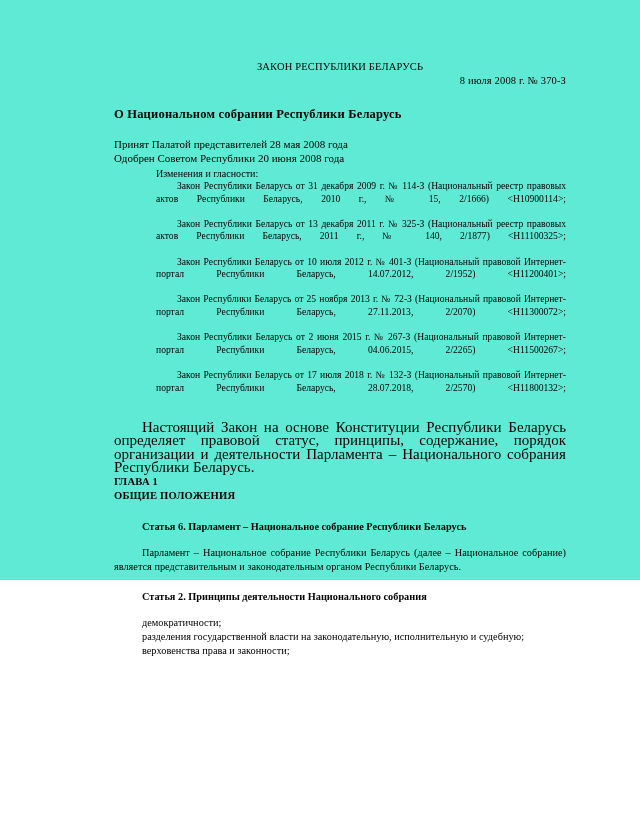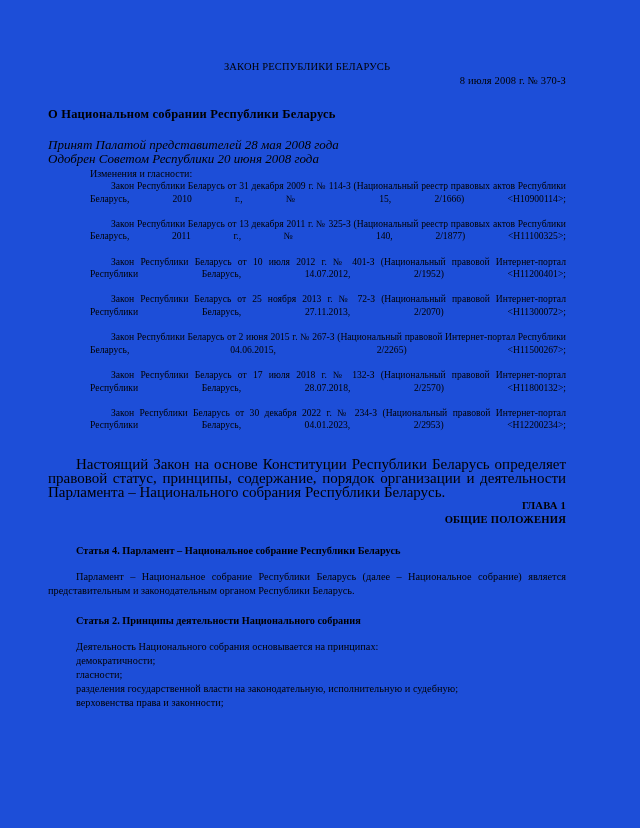--- a/index.html
+++ b/index.html
@@ -10,46 +10,45 @@
   body {
     width: 640px;
     height: 828px;
     font-family: "Liberation Serif", "DejaVu Serif", serif;
     color: #000000;
     -webkit-font-smoothing: none;
   }
   .page {
     position: relative;
     width: 640px;
-    height: 828px;
+    height: 580px;
     box-sizing: border-box;
-    padding: 60px 74px 0 48px;
-    background: #1d4ed8;
+    padding: 60px 74px 0 114px;
+    background: #5eead4;
   }
   .doc-header {
     text-align: center;
     font-size: 10.5px;
     line-height: 13.5px;
     letter-spacing: 0.15px;
   }
   .doc-header .line2 {
     display: block;
     text-align: right;
   }
   .doc-title {
     margin-top: 19px;
     font-size: 12.5px;
     font-weight: bold;
     line-height: 16px;
     letter-spacing: 0.2px;
   }
   .approval {
     margin-top: 16px;
-    font-style: italic;
-    font-size: 13px;
+    font-size: 11px;
     line-height: 13.5px;
   }
   .approval div {
     white-space: nowrap;
   }
   .amend-head {
     margin-top: 2px;
     padding-left: 42px;
     font-size: 10px;
     line-height: 13px;
@@ -72,21 +71,21 @@
     width: 100%;
   }
   .body-para {
     margin-top: 14px;
     font-size: 15px;
     line-height: 13.6px;
     text-align: justify;
     text-indent: 28px;
   }
   .chapter {
-    text-align: right;
+    text-align: left;
     font-size: 10.6px;
     font-weight: bold;
     line-height: 14px;
     letter-spacing: 0.2px;
   }
   .chapter-num {
     margin-top: 0px;
   }
   .article-head {
     margin-top: 17px;
@@ -143,34 +142,31 @@
 
   <div class="amend-head">Изменения и гласности:</div>
 
   <div class="amend-list">
     <p class="amend-item">Закон Республики Беларусь от 31 декабря 2009 г. № 114-З (Национальный реестр правовых актов Республики Беларусь, 2010 г., № 15, 2/1666) &lt;H10900114&gt;;</p>
     <p class="amend-item">Закон Республики Беларусь от 13 декабря 2011 г. № 325-З (Национальный реестр правовых актов Республики Беларусь, 2011 г., № 140, 2/1877) &lt;H11100325&gt;;</p>
     <p class="amend-item">Закон Республики Беларусь от 10 июля 2012 г. № 401-З (Национальный правовой Интернет-портал Республики Беларусь, 14.07.2012, 2/1952) &lt;H11200401&gt;;</p>
     <p class="amend-item">Закон Республики Беларусь от 25 ноября 2013 г. № 72-З (Национальный правовой Интернет-портал Республики Беларусь, 27.11.2013, 2/2070) &lt;H11300072&gt;;</p>
     <p class="amend-item">Закон Республики Беларусь от 2 июня 2015 г. № 267-З (Национальный правовой Интернет-портал Республики Беларусь, 04.06.2015, 2/2265) &lt;H11500267&gt;;</p>
     <p class="amend-item">Закон Республики Беларусь от 17 июля 2018 г. № 132-З (Национальный правовой Интернет-портал Республики Беларусь, 28.07.2018, 2/2570) &lt;H11800132&gt;;</p>
-    <p class="amend-item">Закон Республики Беларусь от 30 декабря 2022 г. № 234-З (Национальный правовой Интернет-портал Республики Беларусь, 04.01.2023, 2/2953) &lt;H12200234&gt;;</p>
   </div>
 
   <div class="body-para">Настоящий Закон на основе Конституции Республики Беларусь определяет правовой статус, принципы, содержание, порядок организации и деятельности Парламента – Национального собрания Республики Беларусь.</div>
 
   <div class="chapter chapter-num">ГЛАВА 1</div>
   <div class="chapter">ОБЩИЕ ПОЛОЖЕНИЯ</div>
 
-  <div class="article-head">Статья 4. Парламент – Национальное собрание Республики Беларусь</div>
+  <div class="article-head">Статья 6. Парламент – Национальное собрание Республики Беларусь</div>
   <div class="art-para">Парламент – Национальное собрание Республики Беларусь (далее – Национальное собрание) является представительным и законодательным органом Республики Беларусь.</div>
 
   <div class="article-head">Статья 2. Принципы деятельности Национального собрания</div>
 
   <div class="principles">
-    <div class="lead">Деятельность Национального собрания основывается на принципах:</div>
     <div class="pitem">демократичности;</div>
-    <div class="pitem">гласности;</div>
     <div class="pitem wrap">разделения государственной власти на законодательную, исполнительную и судебную;</div>
     <div class="pitem">верховенства права и законности;</div>
   </div>
 
 </div>
 
 </body></html>

